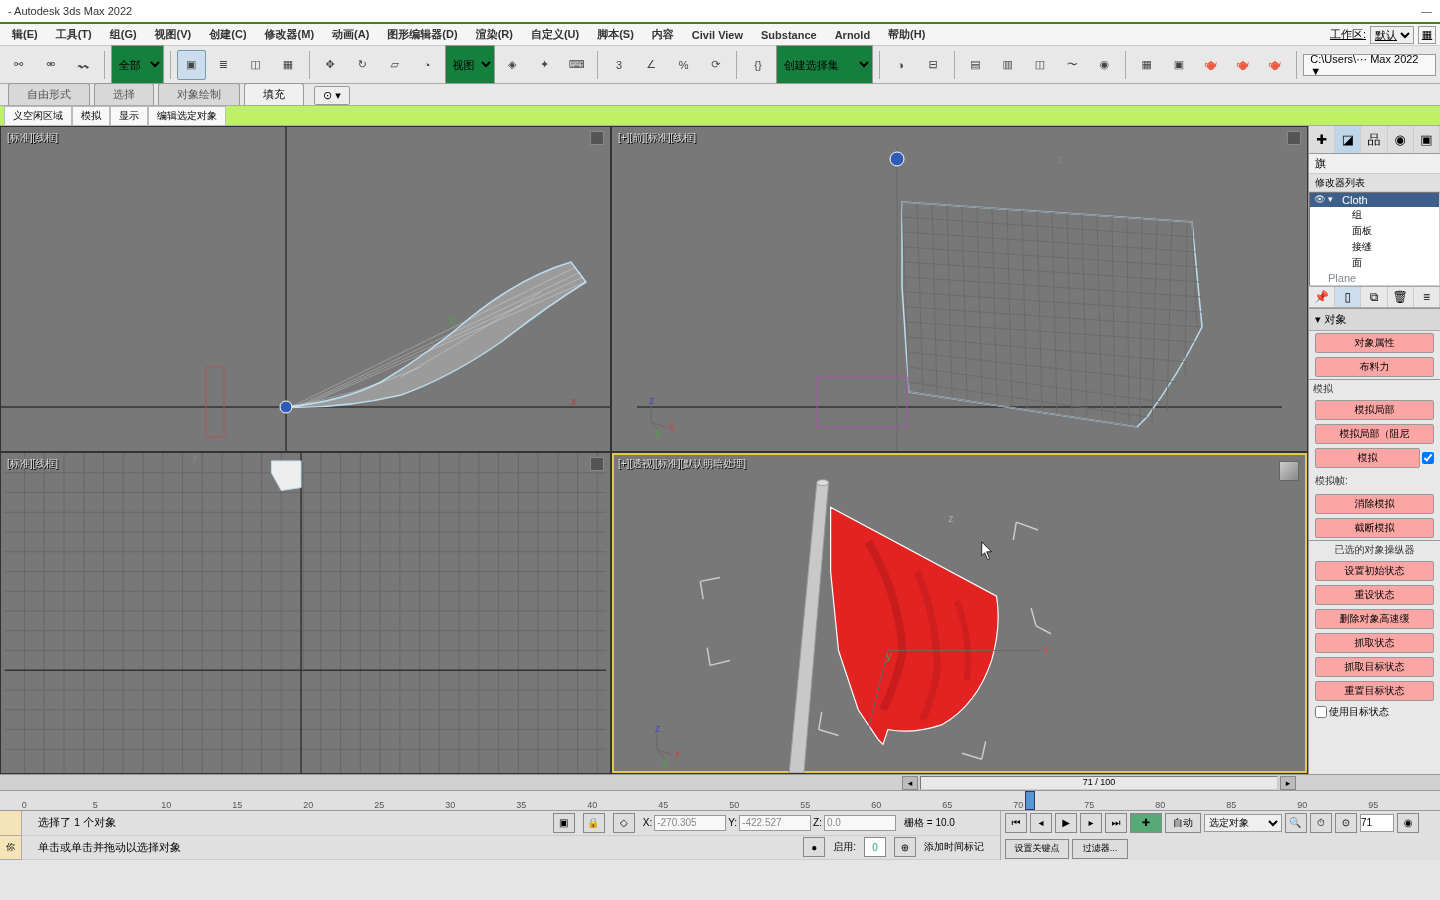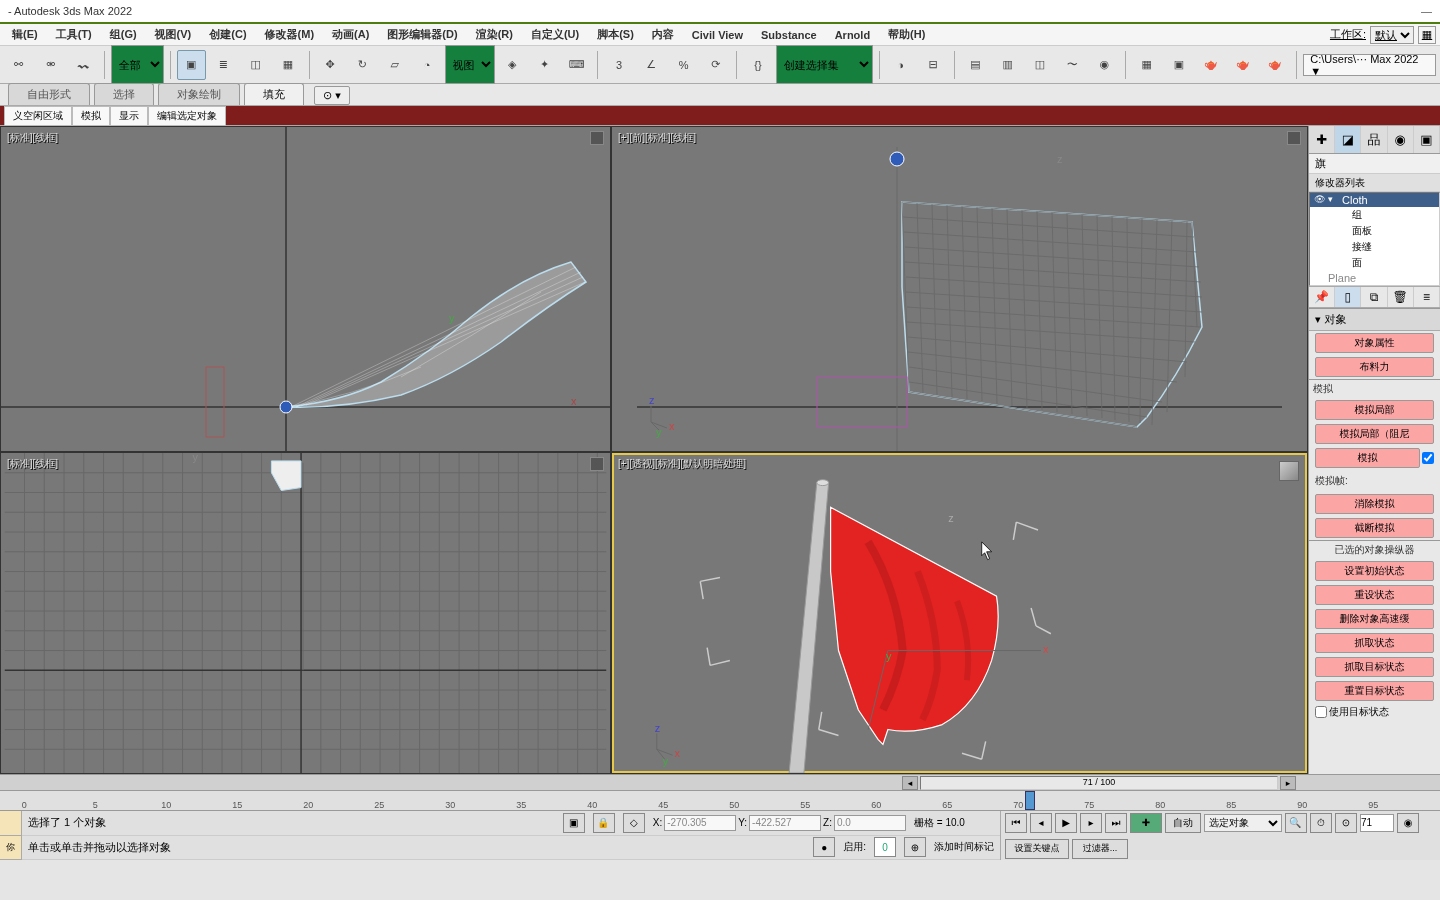--- a/index.html
+++ b/index.html
@@ -19,21 +19,21 @@
 .tb-btn { width: 30px; height: 30px; display: flex; align-items: center; justify-content: center; border: 1px solid transparent; border-radius: 2px; cursor: pointer; color: #444; }
 .tb-btn.active { background: #cde; border-color: #79a; }
 .tb-sel { height: 39px; font-size: 11px; border: 1px solid #999; background: #15803d; padding: 0 3px; }
 .tb-path { height: 22px; min-width: 130px; background: #f8f8f8; border: 1px solid #999; display: flex; align-items: center; padding: 0 6px; }
 
 .ribbon-tabs { height: 22px; background: #e8e8e8; display: flex; align-items: flex-end; padding: 0 8px; gap: 4px; border-bottom: 1px solid #aaa; }
 .ribbon-tabs .tab { padding: 3px 18px; background: #d8d8d8; border: 1px solid #999; border-bottom: none; border-radius: 3px 3px 0 0; cursor: pointer; color: #555; }
 .ribbon-tabs .tab.active { background: #f0f0f0; color: #000; }
 .ribbon-tabs .drop { padding: 2px 8px; background: #eee; border: 1px solid #999; border-radius: 2px; margin-left: 6px; }
 
-.sub-ribbon { height: 20px; background: #7f1d1d; display: flex; align-items: center; padding: 0 4px; gap: 0; border-bottom: 1px solid #aaa; }
+.sub-ribbon { height: 20px; background: #bef264; display: flex; align-items: center; padding: 0 4px; gap: 0; border-bottom: 1px solid #aaa; }
 .sub-ribbon .item { padding: 2px 8px; border: 1px solid #bbb; background: #f8f8f8; font-size: 10px; cursor: pointer; }
 
 .workspace { display: flex; height: 648px; }
 
 .viewports { flex: 1; display: grid; grid-template-columns: 609px 1fr; grid-template-rows: 324px 1fr; gap: 2px; background: #333; padding: 1px; }
 .viewport { background: #787878; position: relative; overflow: hidden; }
 .viewport.active { outline: 2px solid #e6c84a; outline-offset: -2px; }
 .vp-label { position: absolute; top: 4px; left: 6px; color: #ddd; font-size: 10px; text-shadow: 1px 1px 0 #000; z-index: 10; }
 .vp-corner { position: absolute; top: 4px; right: 6px; width: 14px; height: 14px; background: #555; border: 1px solid #888; z-index: 10; }
 .vp-cube { position: absolute; top: 8px; right: 8px; width: 20px; height: 20px; background: linear-gradient(135deg,#ccc,#888); z-index: 10; border: 1px solid #666; }
@@ -74,21 +74,21 @@
 
 .timeline { height: 20px; background: #e0e0e0; border-top: 1px solid #999; position: relative; display: flex; align-items: center; padding: 0 10px; }
 .timeline .ticks { flex: 1; position: relative; height: 100%; }
 .timeline .tick { position: absolute; bottom: 0; font-size: 9px; color: #555; transform: translateX(-50%); }
 .timeline .slider { position: absolute; top: 0; width: 10px; height: 100%; background: #5597d0; border: 1px solid #336; }
 
 .statusbar { height: 50px; background: #e0e0e0; border-top: 1px solid #999; display: flex; }
 .status-left { width: 22px; display: flex; flex-direction: column; border-right: 1px solid #aaa; }
 .status-left .b { flex: 1; border-bottom: 1px solid #aaa; display: flex; align-items: center; justify-content: center; font-size: 9px; background: #f5e4b8; }
 .status-mid { flex: 1; display: flex; flex-direction: column; }
-.status-row { flex: 1; display: flex; align-items: center; padding: 0 6px; gap: 8px; border-bottom: 1px solid #ccc; }
+.status-row { flex: 1; display: flex; align-items: center; padding: 0 16px; gap: 8px; border-bottom: 1px solid #ccc; }
 .status-xyz { display: flex; gap: 2px; align-items: center; }
 .status-xyz .lbl { font-size: 10px; }
 .status-xyz input { width: 72px; height: 16px; font-size: 10px; border: 1px solid #999; padding: 0 2px; background: #f8f8f8; color: #888; }
 .status-right { display: flex; align-items: center; padding: 0 4px; gap: 3px; flex-wrap: wrap; width: 440px; border-left: 1px solid #aaa; }
 .play-btn { width: 22px; height: 20px; background: #ddd; border: 1px solid #888; display: flex; align-items: center; justify-content: center; font-size: 10px; cursor: pointer; }
 .status-sel { height: 18px; font-size: 10px; border: 1px solid #999; }
 
 svg { display: block; }
 </style>
 </head>

